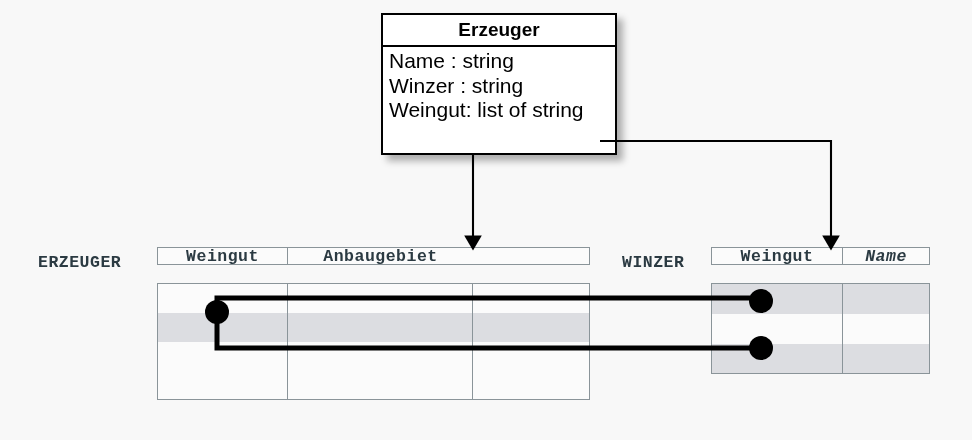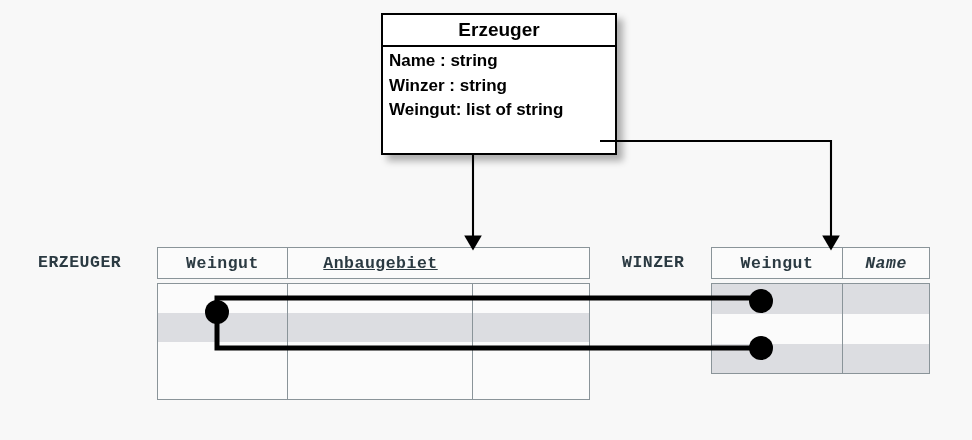--- a/index.html
+++ b/index.html
@@ -41,45 +41,44 @@
     font-weight: bold;
     font-size: 19px;
     color: #000;
     border-bottom: 2px solid #000;
     font-family: "Liberation Sans", sans-serif;
   }
   .uml-attrs {
     padding: 2px 0 0 6px;
   }
   .uml-attr {
-    font-size: 17px;
+    font-size: 21px;
     line-height: 24.5px;
     color: #000;
     white-space: nowrap;
     font-family: "Liberation Sans", sans-serif;
-    font-weight: bold;
   }
 
   
   .rel-label {
     position: absolute;
     font-family: "Liberation Mono", monospace;
     font-weight: bold;
     font-size: 16.5px;
     letter-spacing: 0.5px;
     color: #2b3a42;
     white-space: nowrap;
   }
   .rel-header {
     position: absolute;
     display: flex;
     border: 1px solid #8a9499;
     background: #fbfbfb;
     box-sizing: border-box;
-    height: 32px;
+    height: 18px;
   }
   .rel-header .cell {
     font-family: "Liberation Mono", monospace;
     font-weight: bold;
     font-size: 16.5px;
     letter-spacing: 0.5px;
     color: #2b3a42;
     display: flex;
     align-items: center;
     justify-content: center;
@@ -130,21 +129,21 @@
       <div class="uml-attr">Name : string</div>
       <div class="uml-attr">Winzer : string</div>
       <div class="uml-attr">Weingut: list of string</div>
     </div>
   </div>
 
   <div class="rel-label" style="left:38px; top:253px;">ERZEUGER</div>
 
   <div class="rel-header" style="left:157px; top:247px; width:433px;">
     <div class="cell" style="width:130px;">Weingut</div>
-    <div class="cell" style="width:185px;text-decoration:underline;">Anbaugebiet</div>
+    <div class="cell" style="width:185px;">Anbaugebiet</div>
   </div>
 
   <div class="rel-body" style="left:157px; top:283px; width:433px; height:117px;">
     <div class="rel-row" style="height:29px;">
       <div class="cell" style="width:130px;"></div>
       <div class="cell" style="width:185px;"></div>
       <div class="cell" style="width:116px;"></div>
     </div>
     <div class="rel-row hl" style="height:29px;">
       <div class="cell" style="width:130px;"></div>

